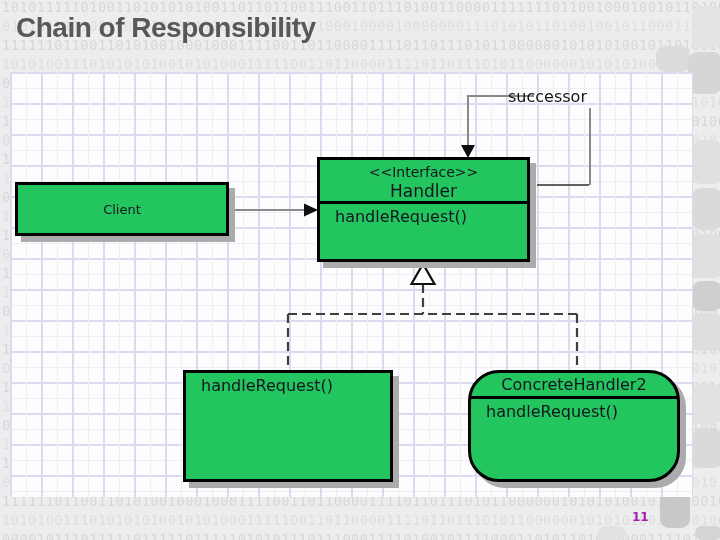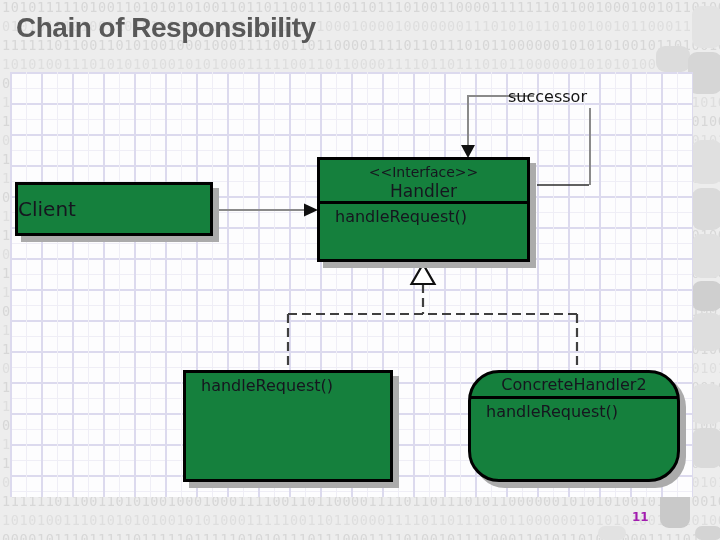--- a/index.html
+++ b/index.html
@@ -36,30 +36,30 @@
   
   #connectors{position:absolute; left:0; top:0; width:720px; height:540px; z-index:3; pointer-events:none;}
   #connectors line, #connectors polyline{stroke:#8a8a8a; stroke-width:2; fill:none;}
   #connectors .thin{stroke:#2d2d2d; stroke-width:1.4;}
   #connectors .head{fill:#101010; stroke:none;}
   #connectors .hollow{fill:#ffffff; stroke:#101010; stroke-width:2.2;}
   #connectors .dashed{stroke:#3f3f3f; stroke-width:2.2; stroke-dasharray:9 5; fill:none;}
   
   .uml-box{
     position:absolute; z-index:4; box-sizing:border-box;
-    background:#15803d; border:3px solid #000; box-shadow:6px 6px 0 #ababab;
+    background:#22c55e; border:3px solid #000; box-shadow:6px 6px 0 #ababab;
     color:#16161f;
   }
   .uml-head{ text-align:center; border-bottom:3px solid #000; }
   .uml-stereotype{font-size:14px; line-height:18px; padding-top:3px;}
   .uml-class-name{font-size:17px; line-height:20px; font-weight:normal;}
   .uml-class-name-sm{font-size:16px; line-height:21px; font-weight:normal; padding:1px 0;}
   .uml-method{font-size:16px; line-height:20px; padding:3px 15px; text-align:left;}
-  #box-client{left:15px; top:182px; width:198px; height:54px;
-    display:flex; align-items:center; justify-content:flex-start; font-size:20px;}
+  #box-client{left:15px; top:182px; width:214px; height:54px;
+    display:flex; align-items:center; justify-content:center; font-size:13px;}
   #box-handler{left:317px; top:157px; width:213px; height:105px;}
   #box-ch1{left:183px; top:370px; width:210px; height:112px;}
   #box-ch2{left:468px; top:370px; width:212px; height:112px;border-radius:31px;}
   
   #successor-label{
     position:absolute; left:508px; top:87px; z-index:4;
     font-size:16px; color:#141414;
   }
   
   #page-number{

